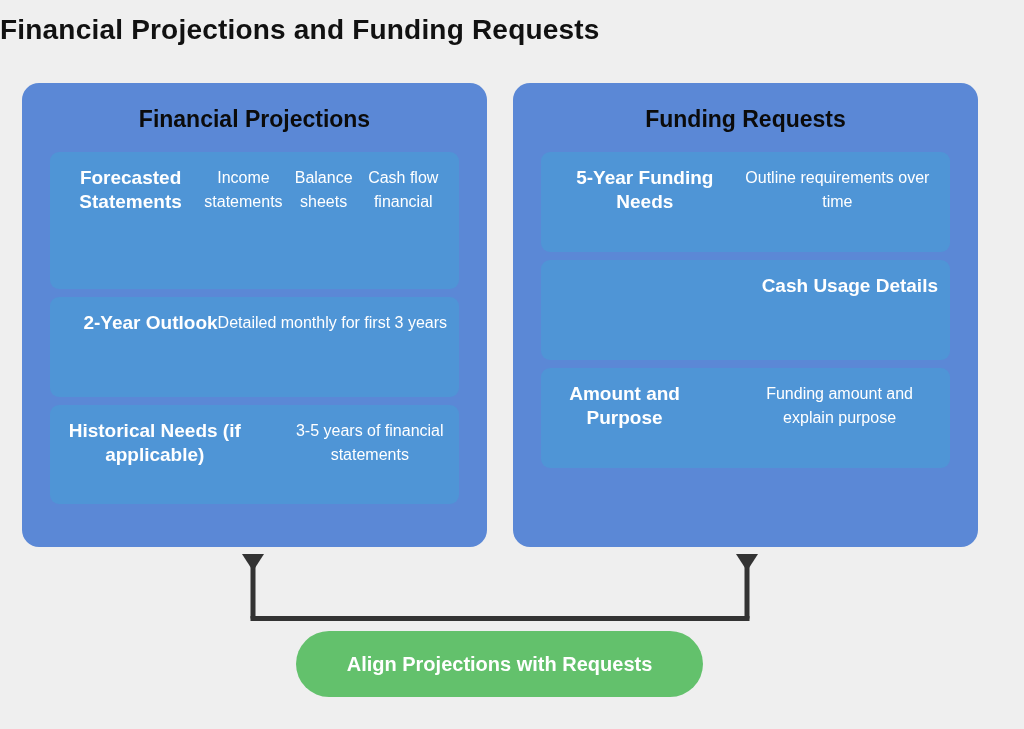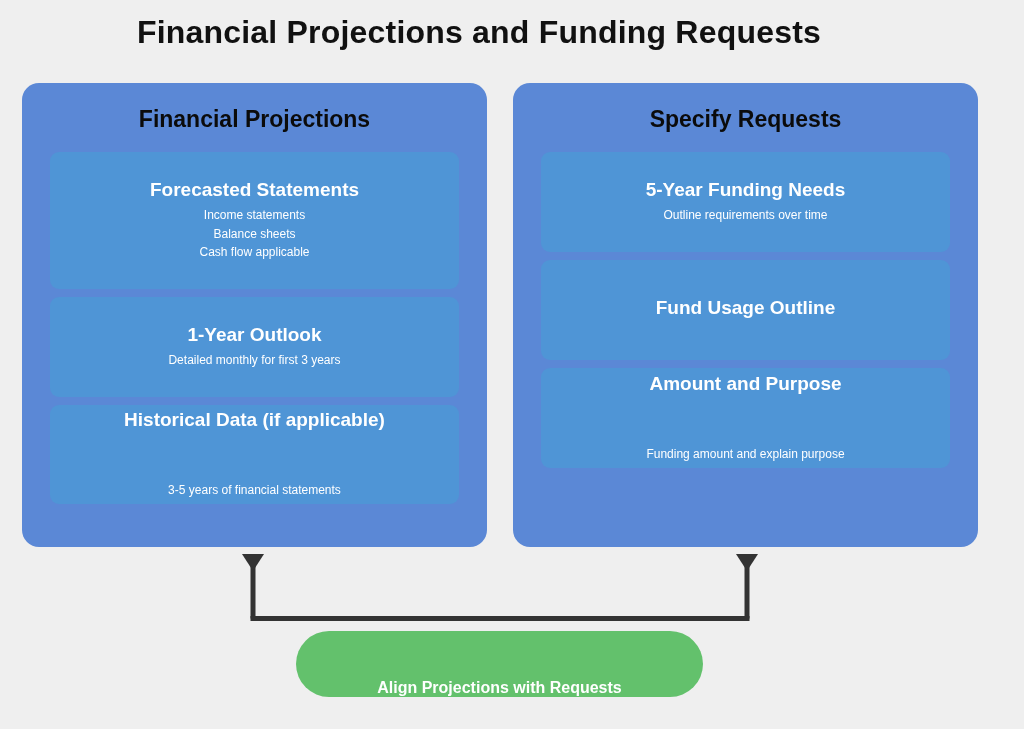--- a/index.html
+++ b/index.html
@@ -14,22 +14,22 @@
     overflow: hidden;
     position: relative;
   }
 
   
   #page-title {
     position: absolute;
     left: 0;
     top: 14px;
     width: 821px;
-    text-align: right;
-    font-size: 32px;
+    text-align: left;
+    font-size: 28px;
     font-weight: bold;
     color: #111111;
     letter-spacing: 0.2px;
   }
 
   
   #columns {
     position: absolute;
     left: 22px;
     top: 83px;
@@ -60,35 +60,35 @@
   }
 
   .subcard {
     background: #4f95d6;
     border-radius: 9px;
     box-sizing: border-box;
     padding: 14px 12px;
     margin-bottom: 8px;
     text-align: center;
     display: flex;
-    flex-direction: column;
-    justify-content: center;
+    flex-direction: row;
+    justify-content: flex-end;
   }
   .subcard:last-child { margin-bottom: 0; gap: 45px; }
 
   .sub-heading {
     font-size: 19px;
     font-weight: bold;
     color: #ffffff;
     line-height: 1.3;
     margin-bottom: 3px;
   }
 
   .sub-line {
-    font-size: 12px;
+    font-size: 16px;
     color: #ffffff;
     line-height: 1.55;
   }
 
   
   #card-financial-projections .subcard.size-a { height: 137px; }
   #card-financial-projections .subcard.size-b { height: 100px; }
   #card-financial-projections .subcard.size-c { height: 99px; }
 
   
@@ -107,69 +107,69 @@
   
   #outcome-pill {
     position: absolute;
     left: 296px;
     top: 631px;
     width: 407px;
     height: 66px;
     background: #63c16c;
     border-radius: 33px;
     display: flex;
-    align-items: flex-end;
+    align-items: center;
     justify-content: center;
-    font-size: 16px;
+    font-size: 20px;
     font-weight: bold;
     color: #ffffff;
     box-sizing: border-box;
   }
 </style>
 </head>
 <body>
 
 <div id="page-title">Financial Projections and Funding Requests</div>
 
 <div id="columns">
 
   <div class="card" id="card-financial-projections">
 
     <div class="card-title">Financial Projections</div>
 
     <div class="subcard size-a">
       <div class="sub-heading">Forecasted Statements</div>
       <div class="sub-line">Income statements</div>
       <div class="sub-line">Balance sheets</div>
-      <div class="sub-line">Cash flow applicable</div>
+      <div class="sub-line">Cash flow financial</div>
     </div>
 
     <div class="subcard size-b">
-      <div class="sub-heading">1-Year Outlook</div>
+      <div class="sub-heading">2-Year Outlook</div>
       <div class="sub-line">Detailed monthly for first 3 years</div>
     </div>
 
     <div class="subcard size-c">
-      <div class="sub-heading">Historical Data (if applicable)</div>
+      <div class="sub-heading">Historical Needs (if applicable)</div>
       <div class="sub-line">3-5 years of financial statements</div>
     </div>
 
   </div>
 
   <div class="card" id="card-funding-requests">
 
-    <div class="card-title">Specify Requests</div>
+    <div class="card-title">Funding Requests</div>
 
     <div class="subcard size-r">
       <div class="sub-heading">5-Year Funding Needs</div>
       <div class="sub-line">Outline requirements over time</div>
     </div>
 
     <div class="subcard size-r">
-      <div class="sub-heading">Fund Usage Outline</div>
+      <div class="sub-heading">Cash Usage Details</div>
     </div>
 
     <div class="subcard size-r">
       <div class="sub-heading">Amount and Purpose</div>
       <div class="sub-line">Funding amount and explain purpose</div>
     </div>
 
   </div>
 
 </div>

